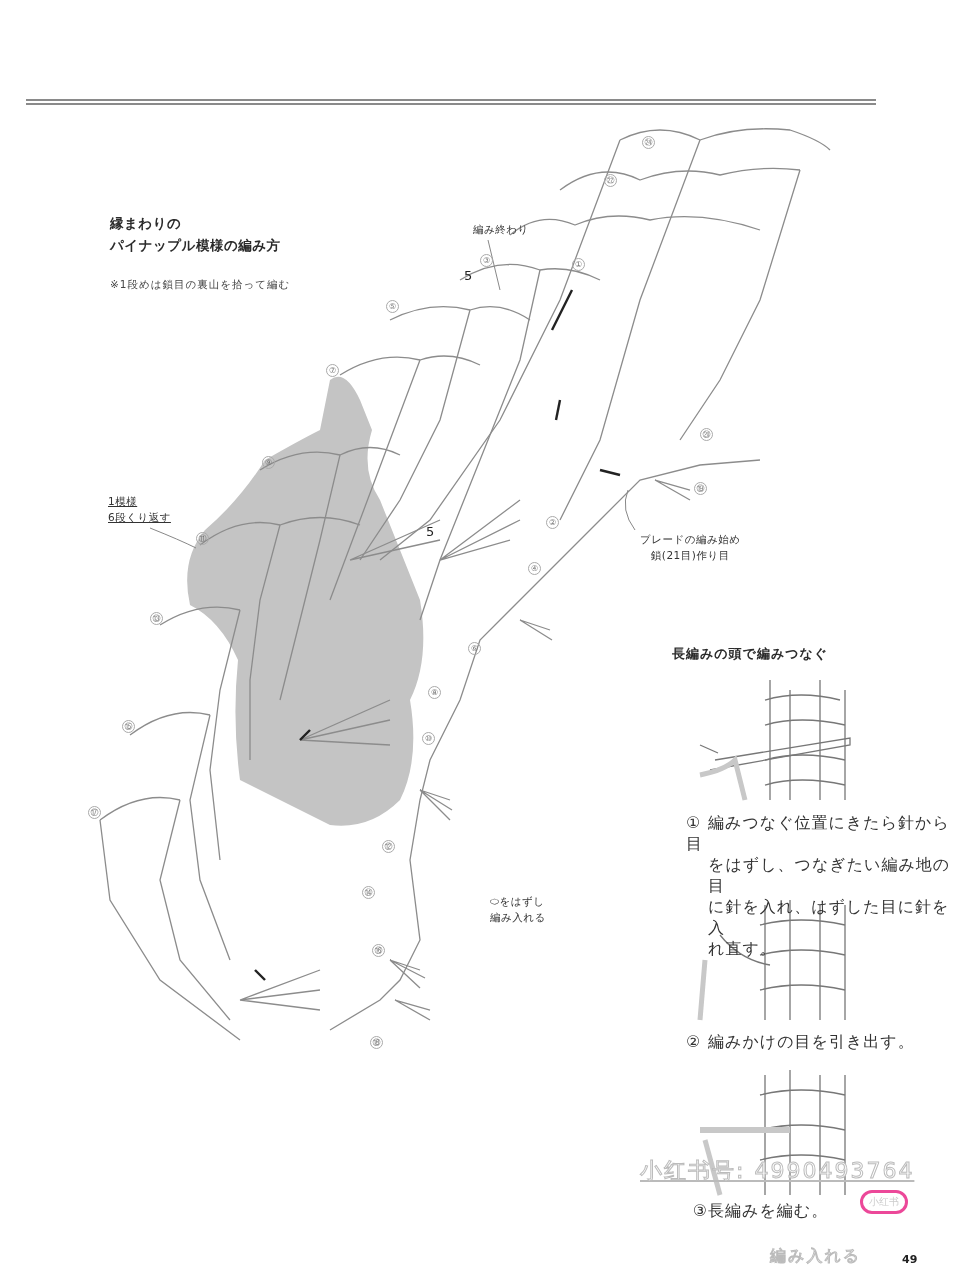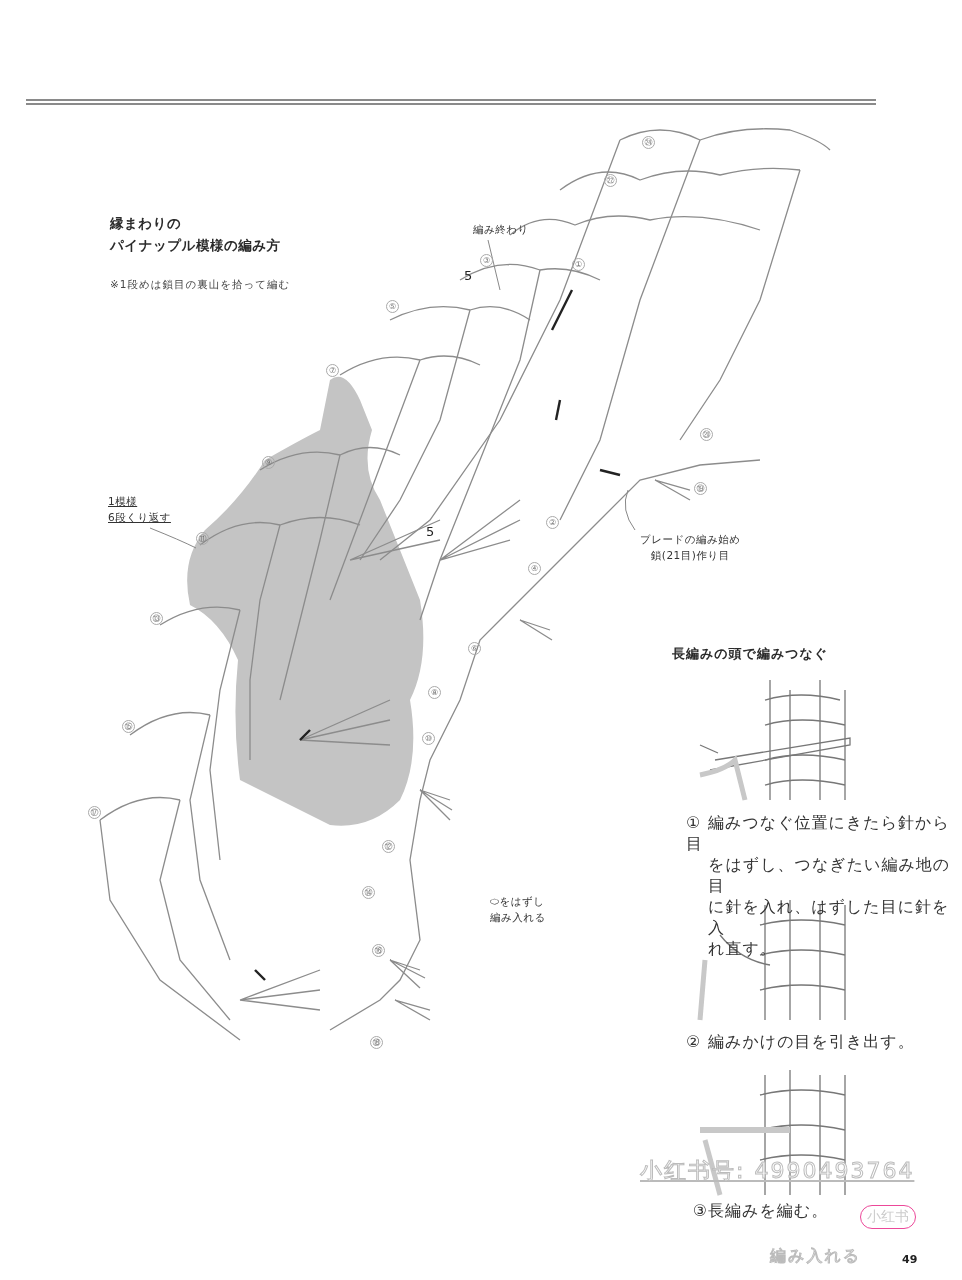--- a/index.html
+++ b/index.html
@@ -8,21 +8,21 @@
   .abs{position:absolute;}
   .title{font-size:13.5px;font-weight:bold;color:#2b2b2b;line-height:22px;letter-spacing:0.5px;}
   .note{font-size:10.5px;color:#444;letter-spacing:1px;}
   .lbl{font-size:10.5px;color:#333;line-height:16px;letter-spacing:0.5px;}
   .rowno{font-size:8px;color:#777;border:1px solid #aaa;border-radius:50%;width:11px;height:11px;line-height:11px;text-align:center;}
   .h2{font-size:13px;font-weight:bold;color:#2b2b2b;letter-spacing:1px;}
   .step{font-size:16px;color:#333;line-height:21px;letter-spacing:1px;margin-left:28px;}
   .step .num{display:inline-block;width:22px;}
   .wm{font-size:22px;color:rgba(255,255,255,0.9);-webkit-text-stroke:1px #bbb;letter-spacing:2px;}
   .pageno{font-size:11px;font-weight:bold;color:#222;}
-  .badge{border:1px solid #ec4899;border-radius:12px;font-size:14px;color:#ccc;padding:2px 6px;margin-top:15px;}
+  .badge{border:3px solid #ec4899;border-radius:12px;font-size:10px;color:#ccc;padding:2px 6px;}
   svg{position:absolute;left:0;top:0;}
 </style>
 </head>
 <body>
 
 <div class="rule" style="top:99px;"></div>
 <div class="rule" style="top:103px;"></div>
 
 <svg width="962" height="1280">
 

